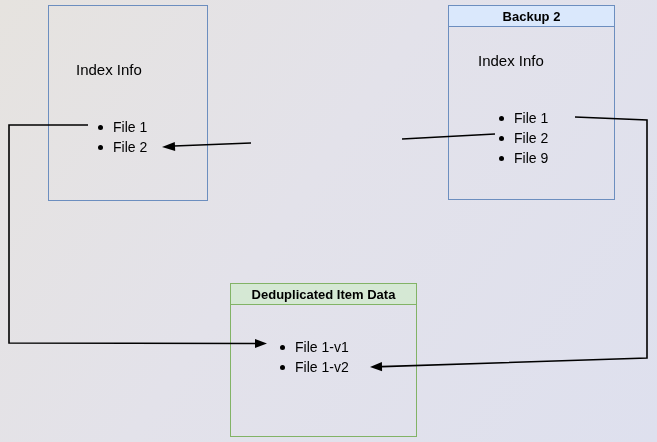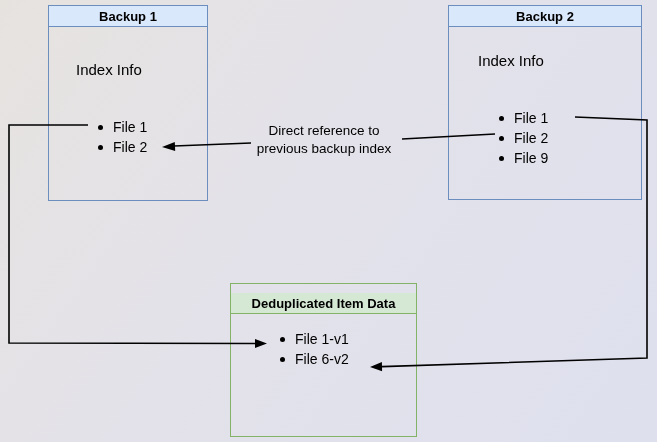--- a/index.html
+++ b/index.html
@@ -22,21 +22,21 @@
   .node-title{
     position:absolute;top:0;left:0;right:0;
     height:21px;line-height:21px;
     border-bottom:1px solid;
     font-size:13px;font-weight:bold;text-align:center;
     box-sizing:border-box;
   }
   .blue{border-color:var(--blue-border);}
   .blue .node-title{background:var(--blue-fill);border-color:var(--blue-border);}
   .green{border-color:var(--green-border);}
-  .green .node-title{background:var(--green-fill);border-color:var(--green-border);margin-top:9px;}
+  .green .node-title{background:var(--green-fill);border-color:var(--green-border);}
   .index-label{
     position:absolute;
     font-size:15px;white-space:nowrap;
   }
   ul.filelist{
     position:absolute;margin:0;padding:0;list-style:none;
   }
   ul.filelist li{
     position:relative;height:20px;line-height:20px;
     padding-left:15px;font-size:14px;white-space:nowrap;
@@ -55,33 +55,32 @@
   }
   svg.arrows polyline, svg.arrows line{
     fill:none;stroke:var(--arrow);stroke-width:1.6;
   }
   svg.arrows polygon{fill:var(--arrow);stroke:none;}
 
   
   #backup1{left:48px;top:5px;width:160px;height:196px;}
   #backup1 .index-label{left:27px;top:55px;}
   #backup1 ul.filelist{left:49px;top:111px;}
-  #backup2{left:448px;top:5px;width:194px;height:195px;}
+  #backup2{left:448px;top:5px;width:167px;height:195px;}
   #backup2 .index-label{left:29px;top:46px;}
   #backup2 ul.filelist{left:50px;top:102px;}
   #dedup{left:230px;top:283px;width:187px;height:154px;}
-  #dedup ul.filelist{left:49px;top:45px;}
+  #dedup ul.filelist{left:49px;top:53px;}
 </style>
 </head>
 <body>
 
 <div id="canvas">
 
   <div class="node blue" id="backup1">
-    <div class="node-title">Backup 1</div>
     <div class="index-label">Index Info</div>
     <ul class="filelist">
       <li>File 1</li>
       <li>File 2</li>
     </ul>
   </div>
 
   <div class="node blue" id="backup2">
     <div class="node-title">Backup 2</div>
     <div class="index-label">Index Info</div>
@@ -89,21 +88,21 @@
       <li>File 1</li>
       <li>File 2</li>
       <li>File 9</li>
     </ul>
   </div>
 
   <div class="node green" id="dedup">
     <div class="node-title">Deduplicated Item Data</div>
     <ul class="filelist">
       <li>File 1-v1</li>
-      <li>File 6-v2</li>
+      <li>File 1-v2</li>
     </ul>
   </div>
 
   <svg class="arrows" viewBox="0 0 657 442">
 
     <g>
       <line x1="495" y1="134" x2="402" y2="139"></line>
       <line x1="251" y1="143" x2="174" y2="146"></line>
       <polygon points="162,147 174.8,141.9 175.2,151.1"></polygon>
     </g>
@@ -112,18 +111,14 @@
       <polyline points="88,125 9,125 9,343 255,343.5"></polyline>
       <polygon points="267,343.5 255,339 255,348"></polygon>
     </g>
 
     <g>
       <polyline points="575,117 647,120 647,358 382,366.6"></polyline>
       <polygon points="370,367 381.9,362 382.1,371.2"></polygon>
     </g>
   </svg>
 
-  <div class="annotation">
-    <div>Direct reference to</div>
-    <div>previous backup index</div>
-  </div>
 
 </div>
 
 </body></html>

